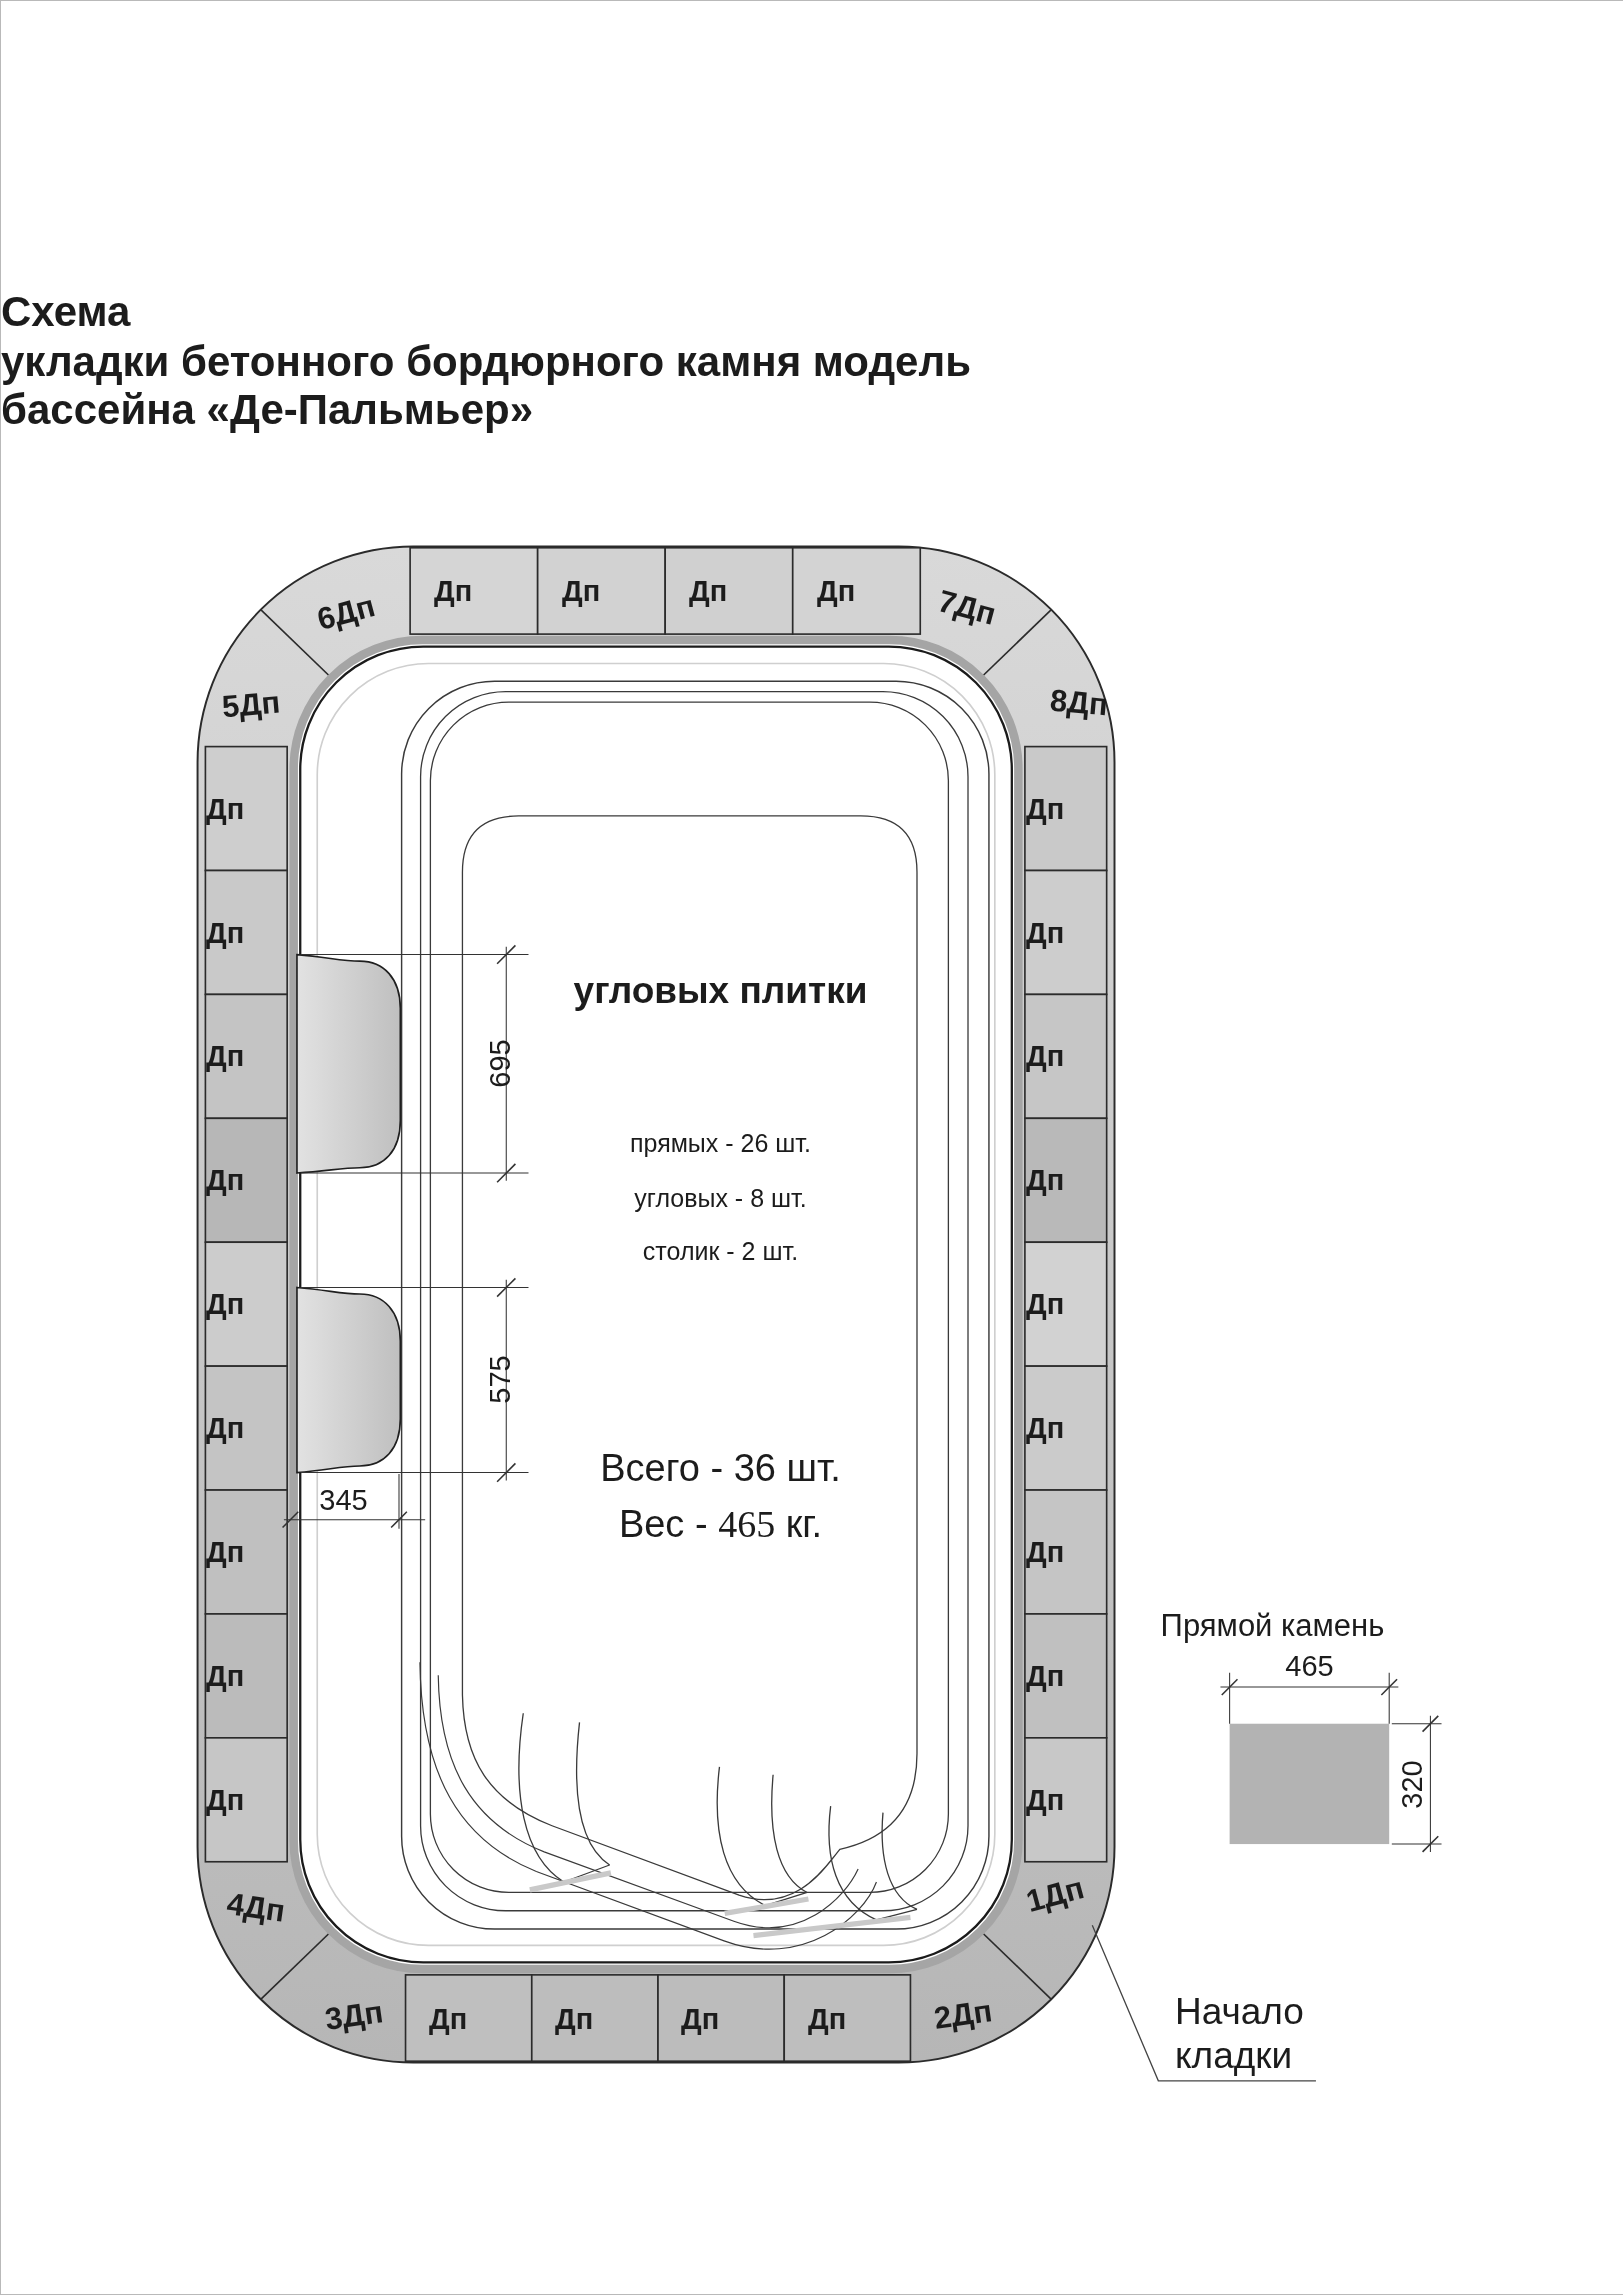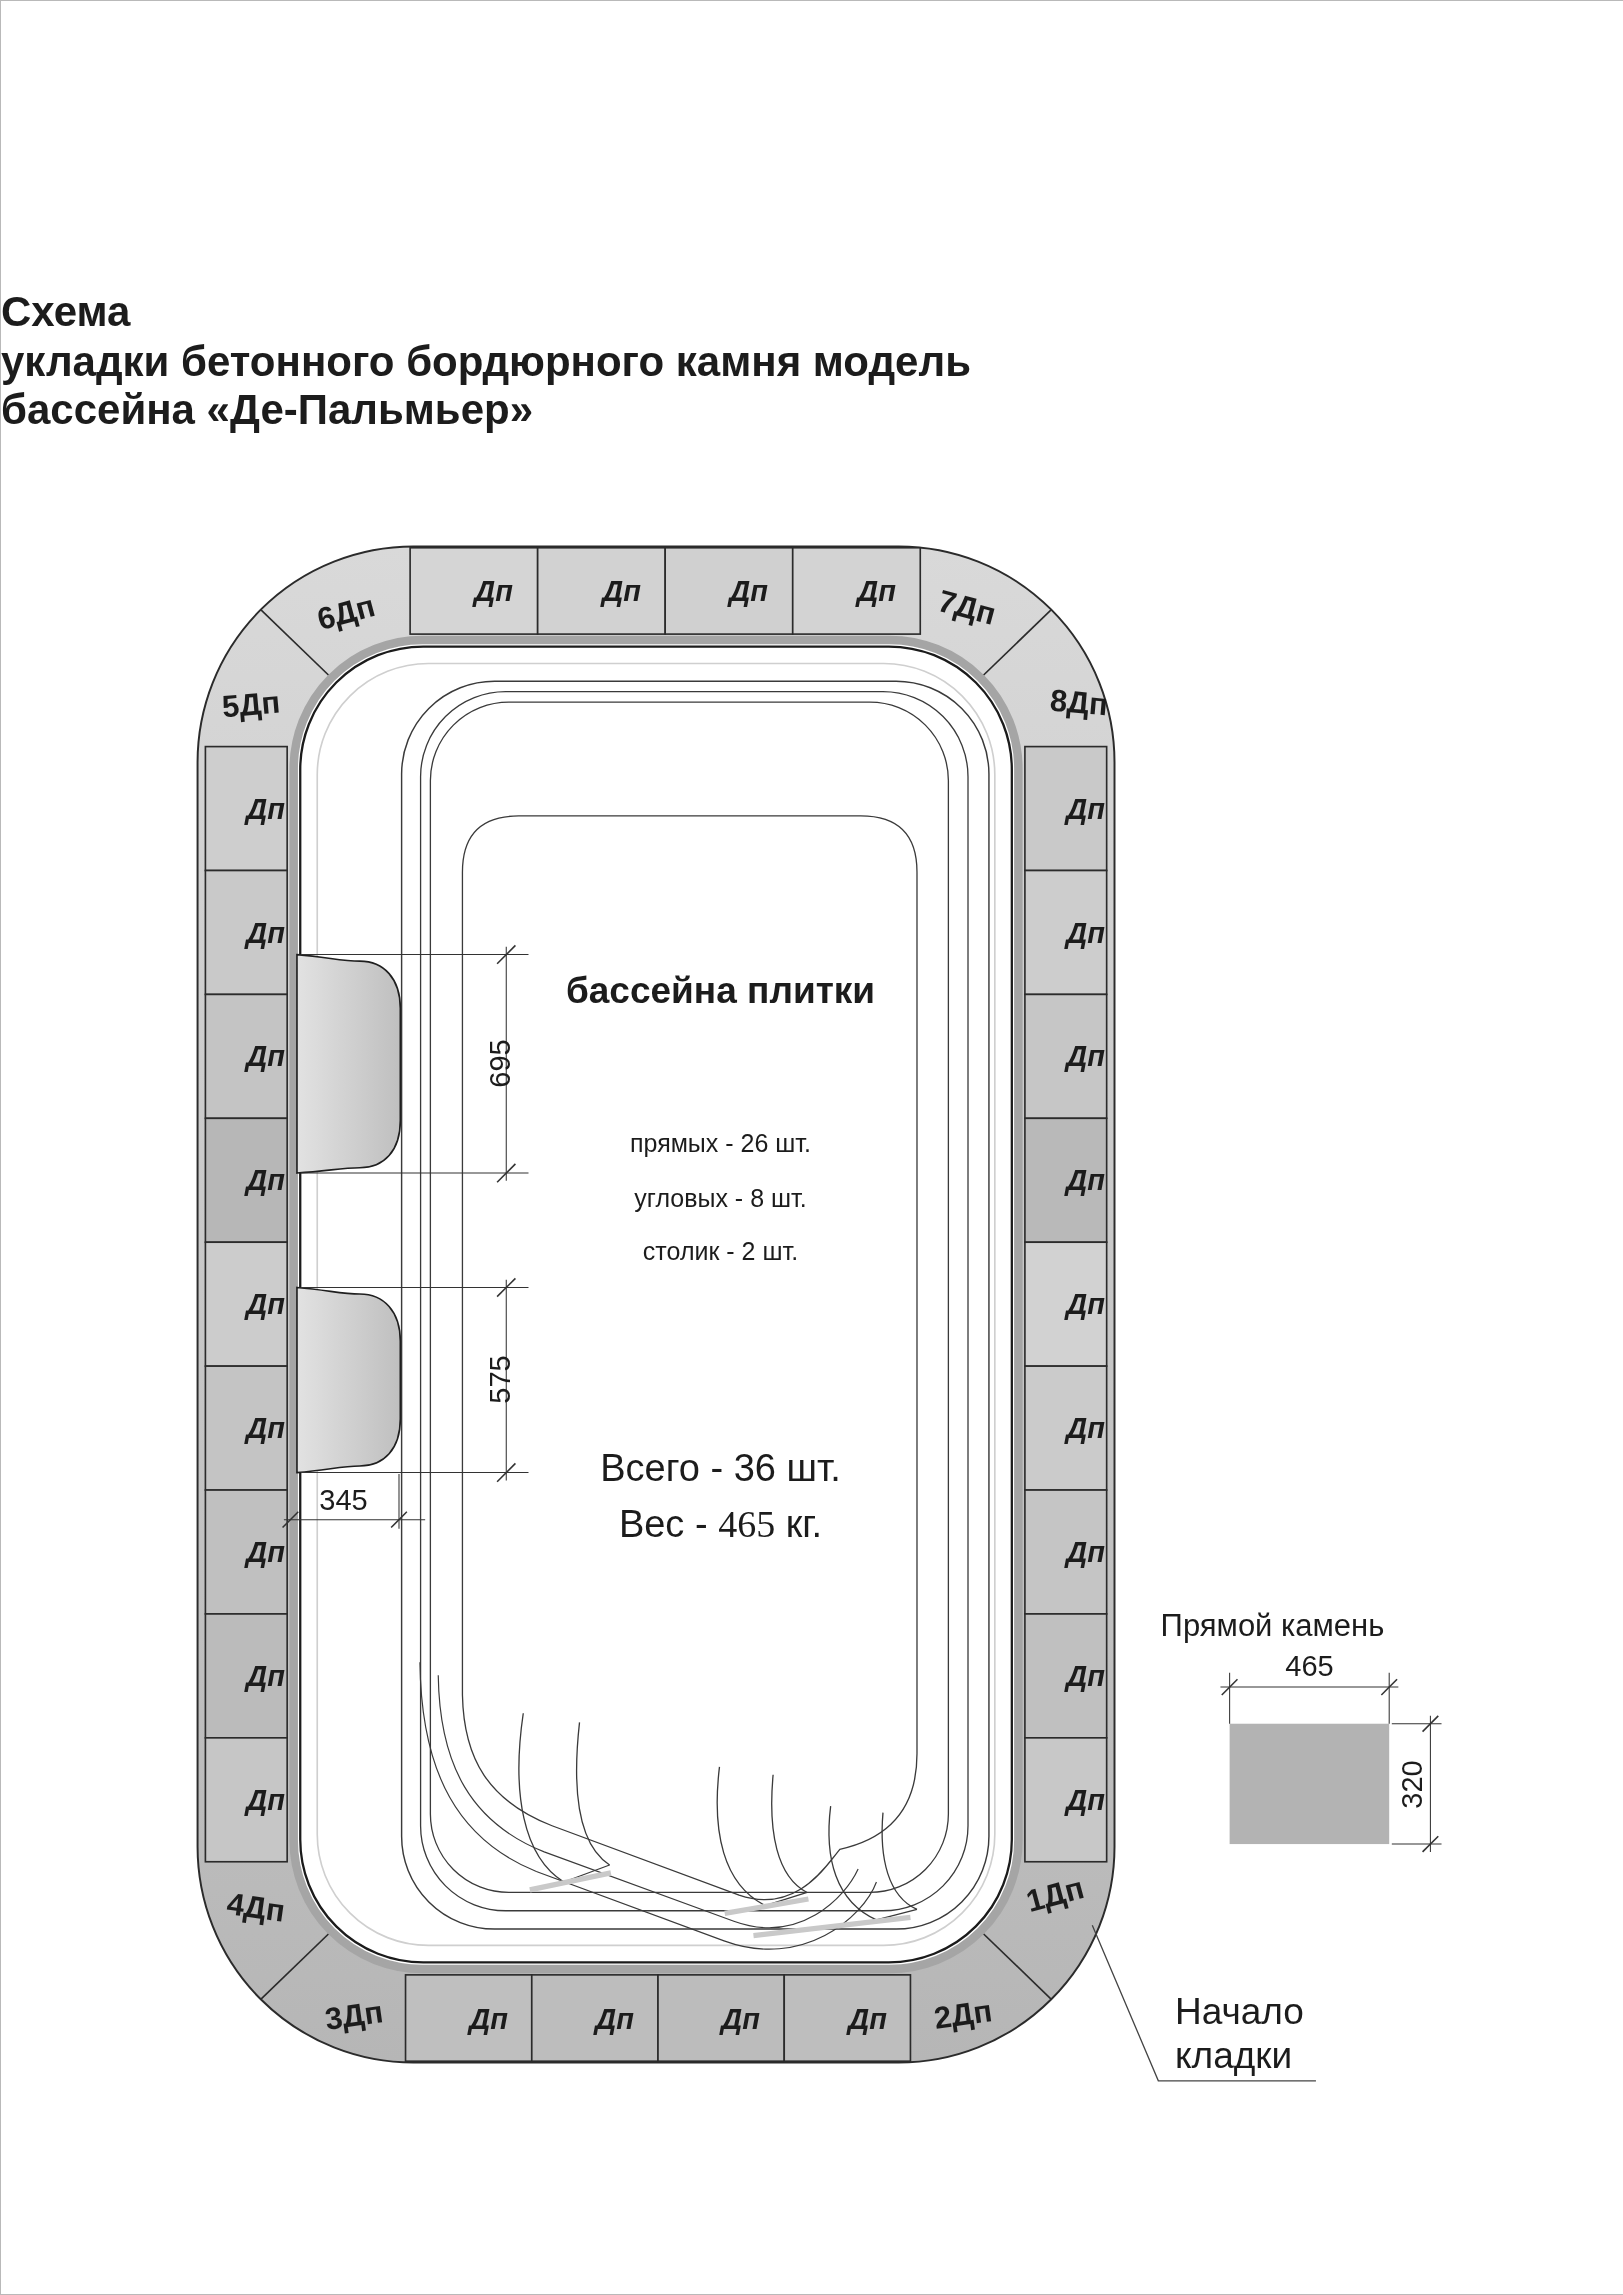--- a/index.html
+++ b/index.html
@@ -10,22 +10,22 @@
   }
   svg.art{position:absolute; left:0; top:0; width:1624px; height:2295px;}
   .title-line{position:absolute; left:0; width:1439px; text-align:left;
     font-weight:bold; font-size:42px; line-height:48px;}
   .info-line{position:absolute; left:229px; width:981px; text-align:center; font-size:25px;}
   .info-head{font-weight:bold; font-size:37px;}
   .info-big{font-size:38px;}
   .serif{font-family:"Liberation Serif", serif;}
   .dim{position:absolute; width:105px; height:39px; line-height:39px; text-align:center; font-size:29px;}
   .rot{transform:rotate(-90deg);}
-  .slab{position:absolute; width:79px; height:37px; line-height:37px; text-align:right;
-    font-size:29px; font-weight:700;font-style:italic;}
+  .slab{position:absolute; width:79px; height:37px; line-height:37px; text-align:left;
+    font-size:29px; font-weight:700;}
   .corner-lab{position:absolute; width:98px; height:39px; line-height:39px; text-align:center;
     font-size:31px; font-weight:700;}
   .detail-title{position:absolute; left:1108px; top:1607px; width:327px; text-align:center; font-size:31px;}
   .leader-text{position:absolute; left:1174px; width:327px; font-size:37px; line-height:44px;}
 </style>
 </head>
 <body>
 
 <div class="page">
 
@@ -157,21 +157,21 @@
         <line x1="2173" y1="2646" x2="2197" y2="2622" stroke-width="2.4"></line>
         <line x1="2173" y1="2830" x2="2197" y2="2806" stroke-width="2.4"></line>
       </g>
     </g>
   </svg>
 
   <div class="title-line" style="top:287px">Схема</div>
   <div class="title-line" style="top:337px">укладки бетонного бордюрного камня модель</div>
   <div class="title-line" style="top:385px">бассейна «Де-Пальмьер»</div>
 
-  <div class="info-line info-head" style="top:969px">бассейна плитки</div>
+  <div class="info-line info-head" style="top:969px">угловых плитки</div>
   <div class="info-line" style="top:1128px">прямых - 26 шт.</div>
   <div class="info-line" style="top:1183px">угловых - 8 шт.</div>
   <div class="info-line" style="top:1236px">столик - 2 шт.</div>
   <div class="info-line info-big" style="top:1446px">Всего - 36 шт.</div>
   <div class="info-line info-big" style="top:1501px"><span>Вес - </span><span class="serif">465</span><span> кг.</span></div>
 
   <div class="dim rot" style="left:447px; top:1043px">695</div>
   <div class="dim rot" style="left:447px; top:1359px">575</div>
   <div class="dim" style="left:290px; top:1480px">345</div>
 

